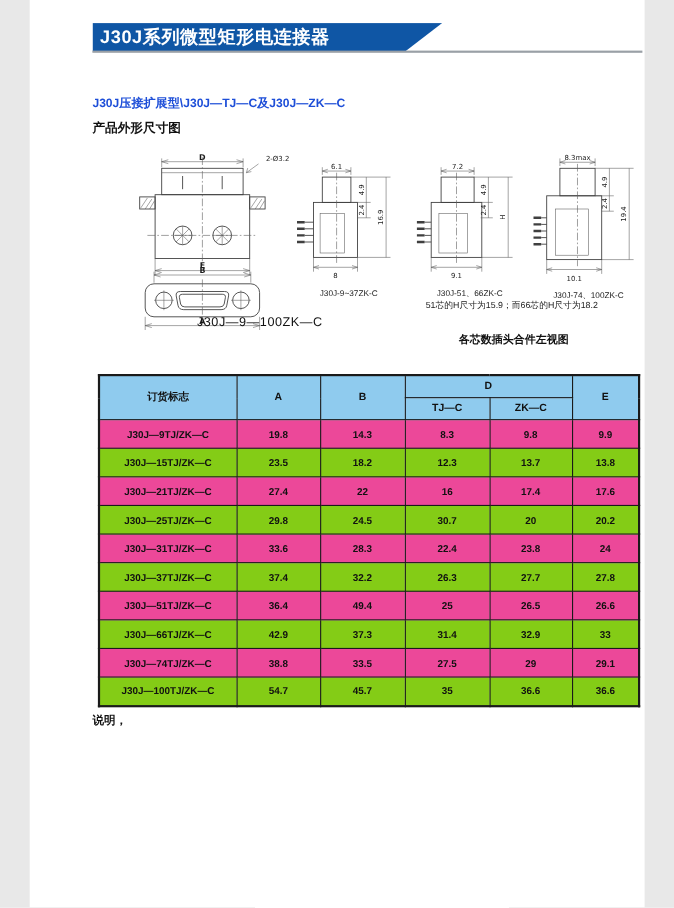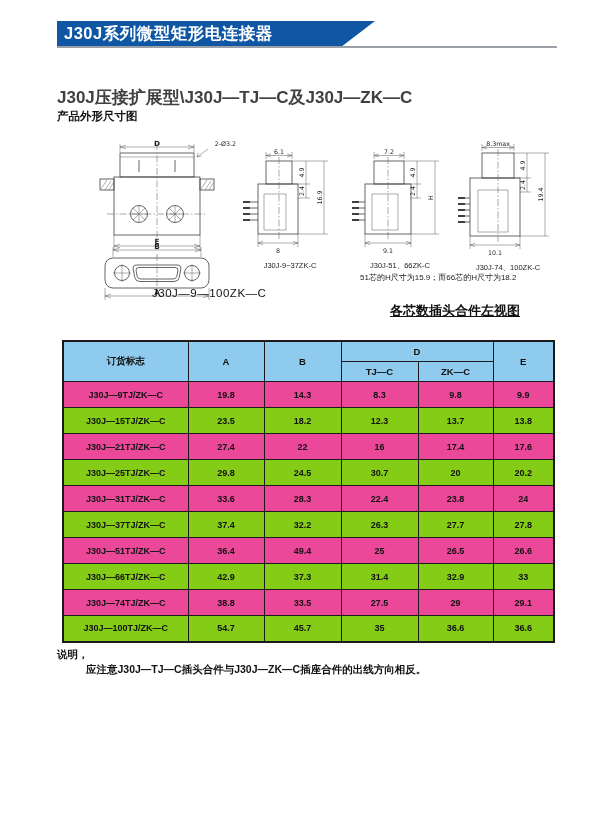--- a/index.html
+++ b/index.html
@@ -1,31 +1,31 @@
 <!DOCTYPE html>
 <html><head>
 <meta charset="utf-8">
 <style>
   html,body{margin:0;padding:0;background:#e8e8e8;}
-  .page{position:relative;width:613px;height:825px;margin:0 auto;background:#ffffff;
+  .page{position:relative;width:559px;height:825px;margin:0 auto;background:#ffffff;
         font-family:"Liberation Sans","DejaVu Sans",sans-serif;overflow:hidden;color:#111;}
   
   .banner{position:absolute;left:57px;top:21px;width:318px;height:26px;background:#0f56a5;
           clip-path:polygon(0 0,100% 0,calc(100% - 34px) 100%,0 100%);display:flex;align-items:center;}
   .banner-title{color:#ffffff;font-weight:bold;font-size:16.5px;padding-left:7px;letter-spacing:.5px;white-space:nowrap;}
   .banner-rule{position:absolute;left:57px;top:46px;width:500px;height:2px;background:#9aa0a6;}
-  .section-title{position:absolute;left:57px;top:86px;color:#404040;font-weight:bold;font-size:17px;white-space:nowrap;text-align:right;}
+  .section-title{position:absolute;left:57px;top:86px;color:#1d4ed8;font-weight:bold;font-size:11px;white-space:nowrap;text-align:right;}
   .subsection-title{position:absolute;left:57px;top:109px;color:#111;font-weight:bold;font-size:11.5px;white-space:nowrap;}
   
   .drawing{position:absolute;}
   .side-wrap{position:absolute;text-align:center;}
   .side-cap{font-size:7.5px;color:#222;margin-top:1px;white-space:nowrap;}
   .h-note{position:absolute;left:360px;top:272px;font-size:8px;color:#222;white-space:nowrap;}
   .cap-left{position:absolute;left:152px;top:287px;font-weight:normal;font-size:11.5px;letter-spacing:.5px;white-space:nowrap;}
-  .cap-right{position:absolute;left:390px;top:302px;font-weight:bold;font-size:13px;white-space:nowrap;text-decoration:underline;}
+  .cap-right{position:absolute;left:390px;top:302px;font-weight:bold;font-size:10px;white-space:nowrap;}
   svg .ln{fill:none;stroke:#3f3f3f;stroke-width:.8;}
   svg .thin{fill:none;stroke:#5a5a5a;stroke-width:.5;}
   svg .cl{fill:none;stroke:#606060;stroke-width:.55;stroke-dasharray:7 2 1.5 2;}
   svg .pin{fill:none;stroke:#3f3f3f;stroke-width:2.2;}
   svg text{font-family:"DejaVu Sans","Liberation Sans",sans-serif;fill:#1d1d1d;}
   svg .dimtxt{font-size:6.3px;}
   svg .bigdim{font-size:7.2px;font-weight:bold;}
   
   .dim-table{position:absolute;left:62px;top:340px;width:491px;border-collapse:collapse;table-layout:fixed;
              border:2px solid #1a1a1a;text-align:center;font-size:9px;font-weight:bold;color:#111;}
@@ -279,15 +279,14 @@
           <td>54.7</td>
           <td>45.7</td>
           <td>35</td>
           <td>36.6</td>
           <td>36.6</td>
         </tr>
       </tbody>
   </table>
 
   <div class="notes-label">说明，</div>
-  <div class="notes-text">应注意J30J—TJ—C插头合件与J30J—ZK—C插座合件的出线方向相反。</div>
 
 </div>
 
 </body></html>

